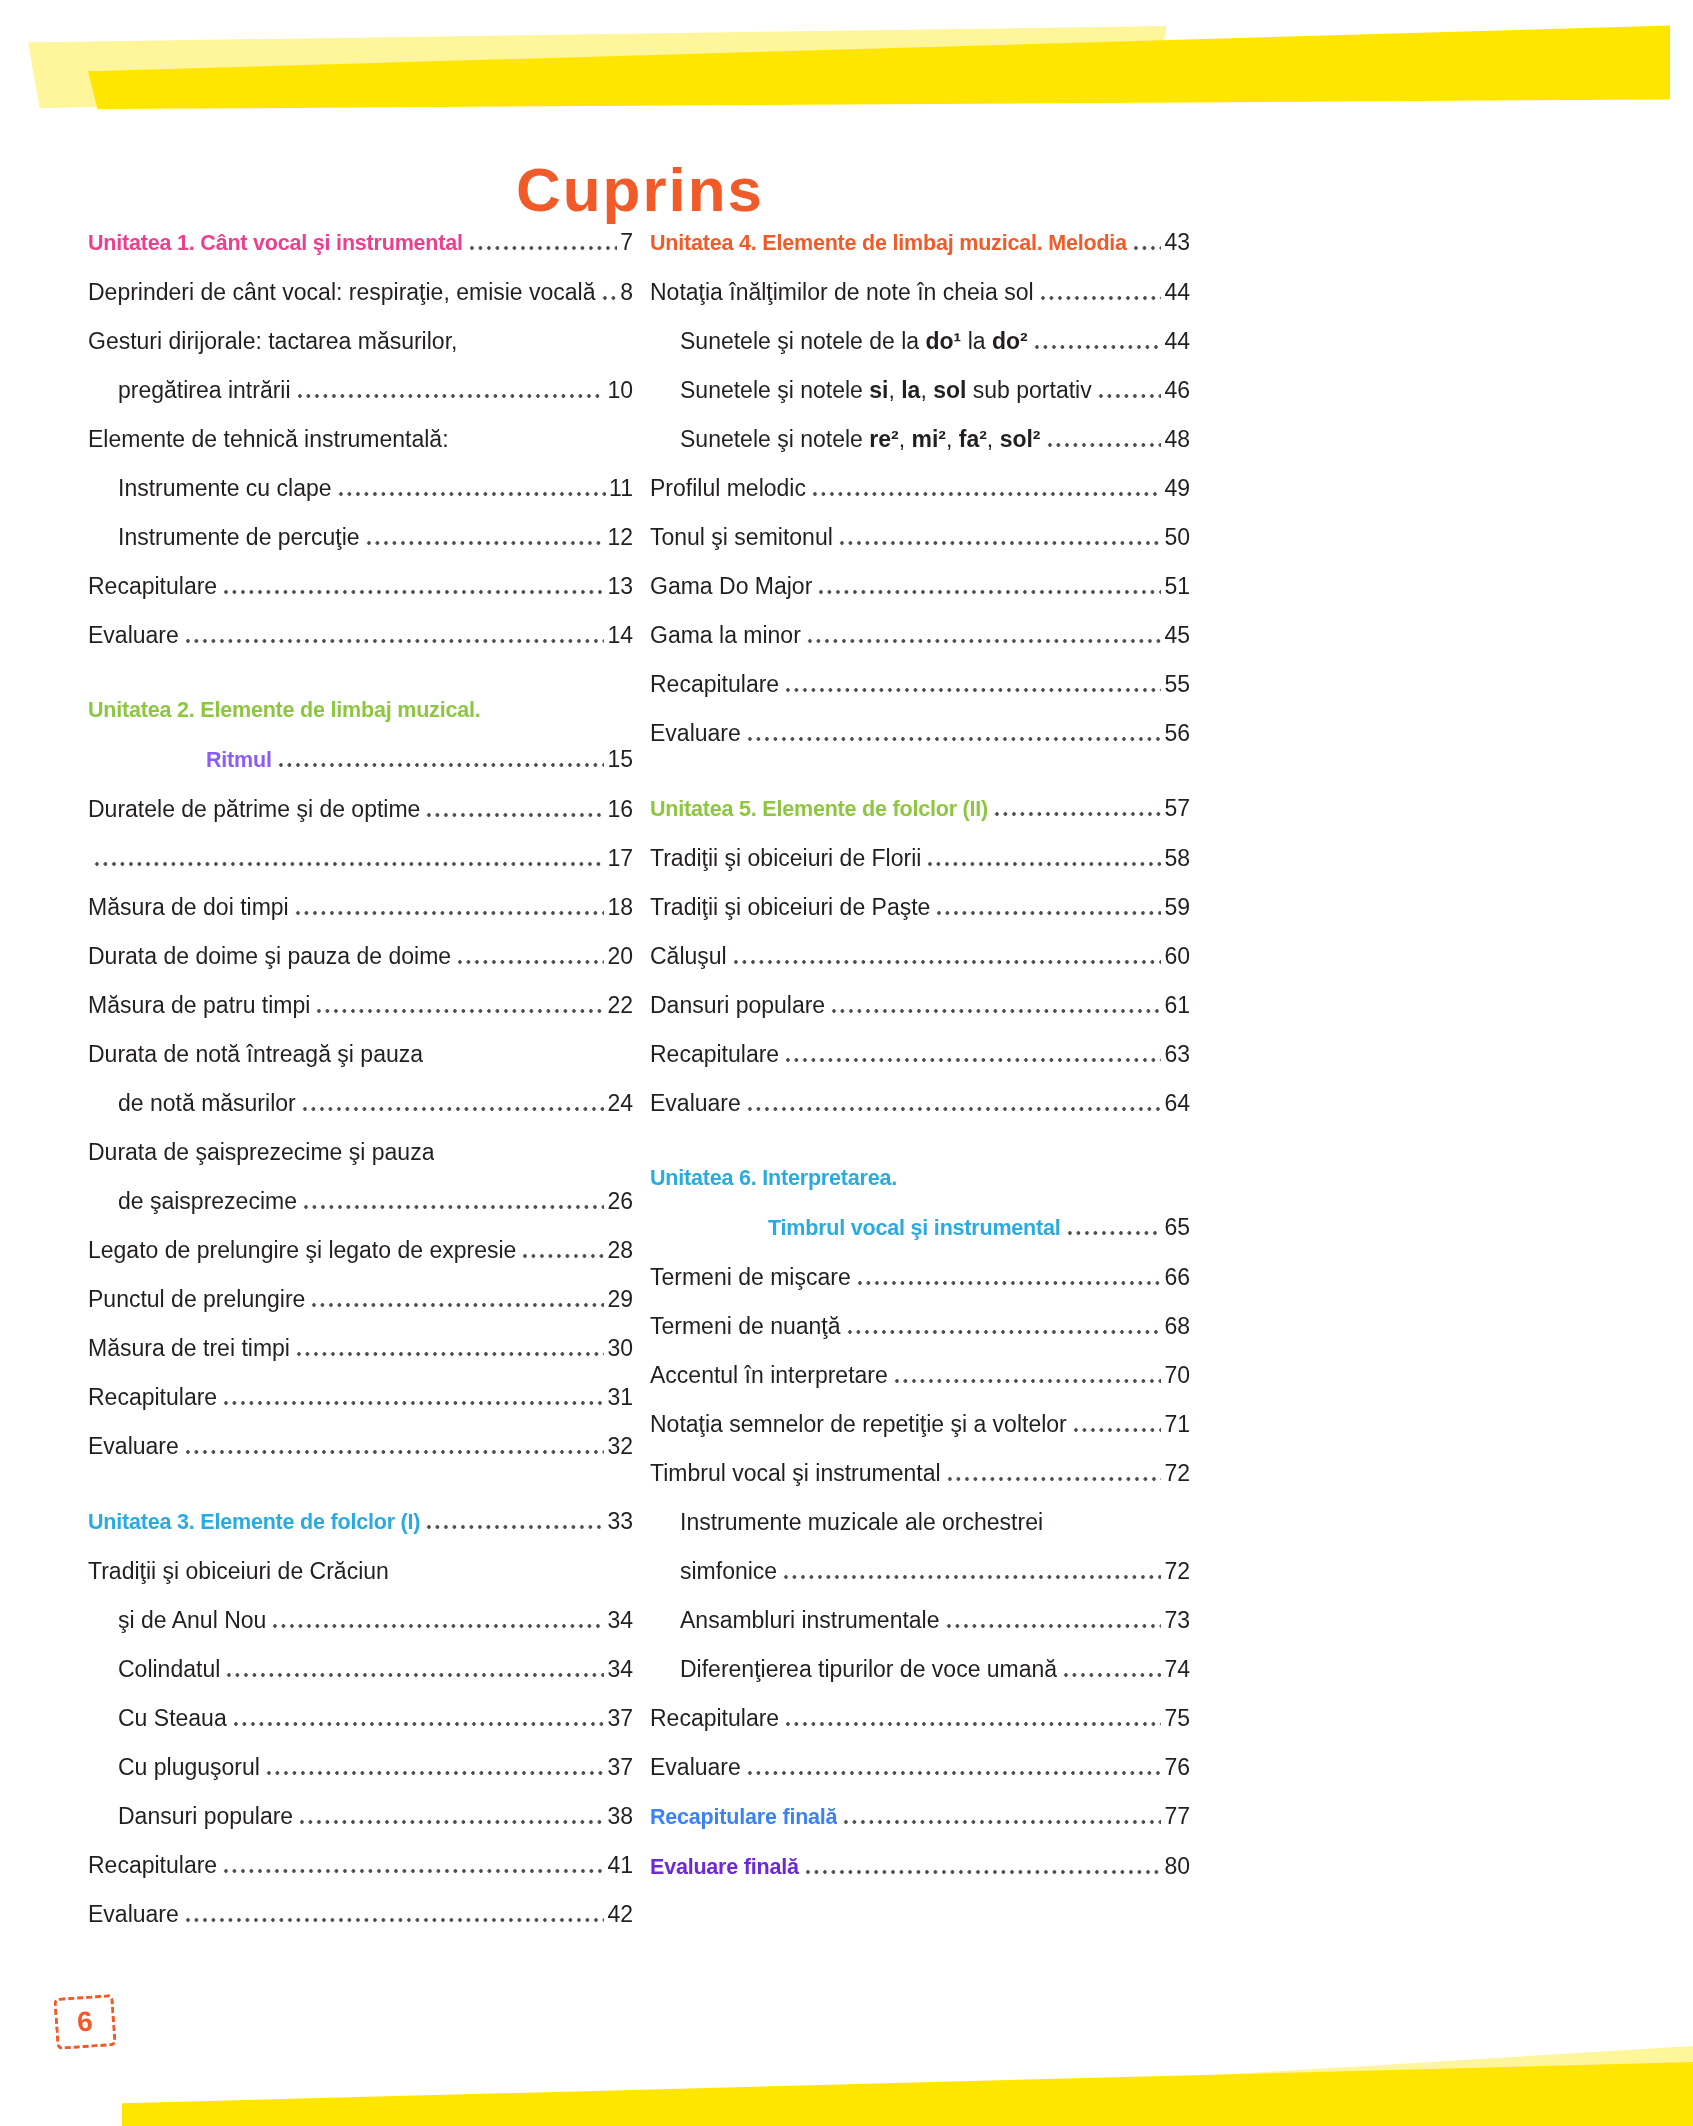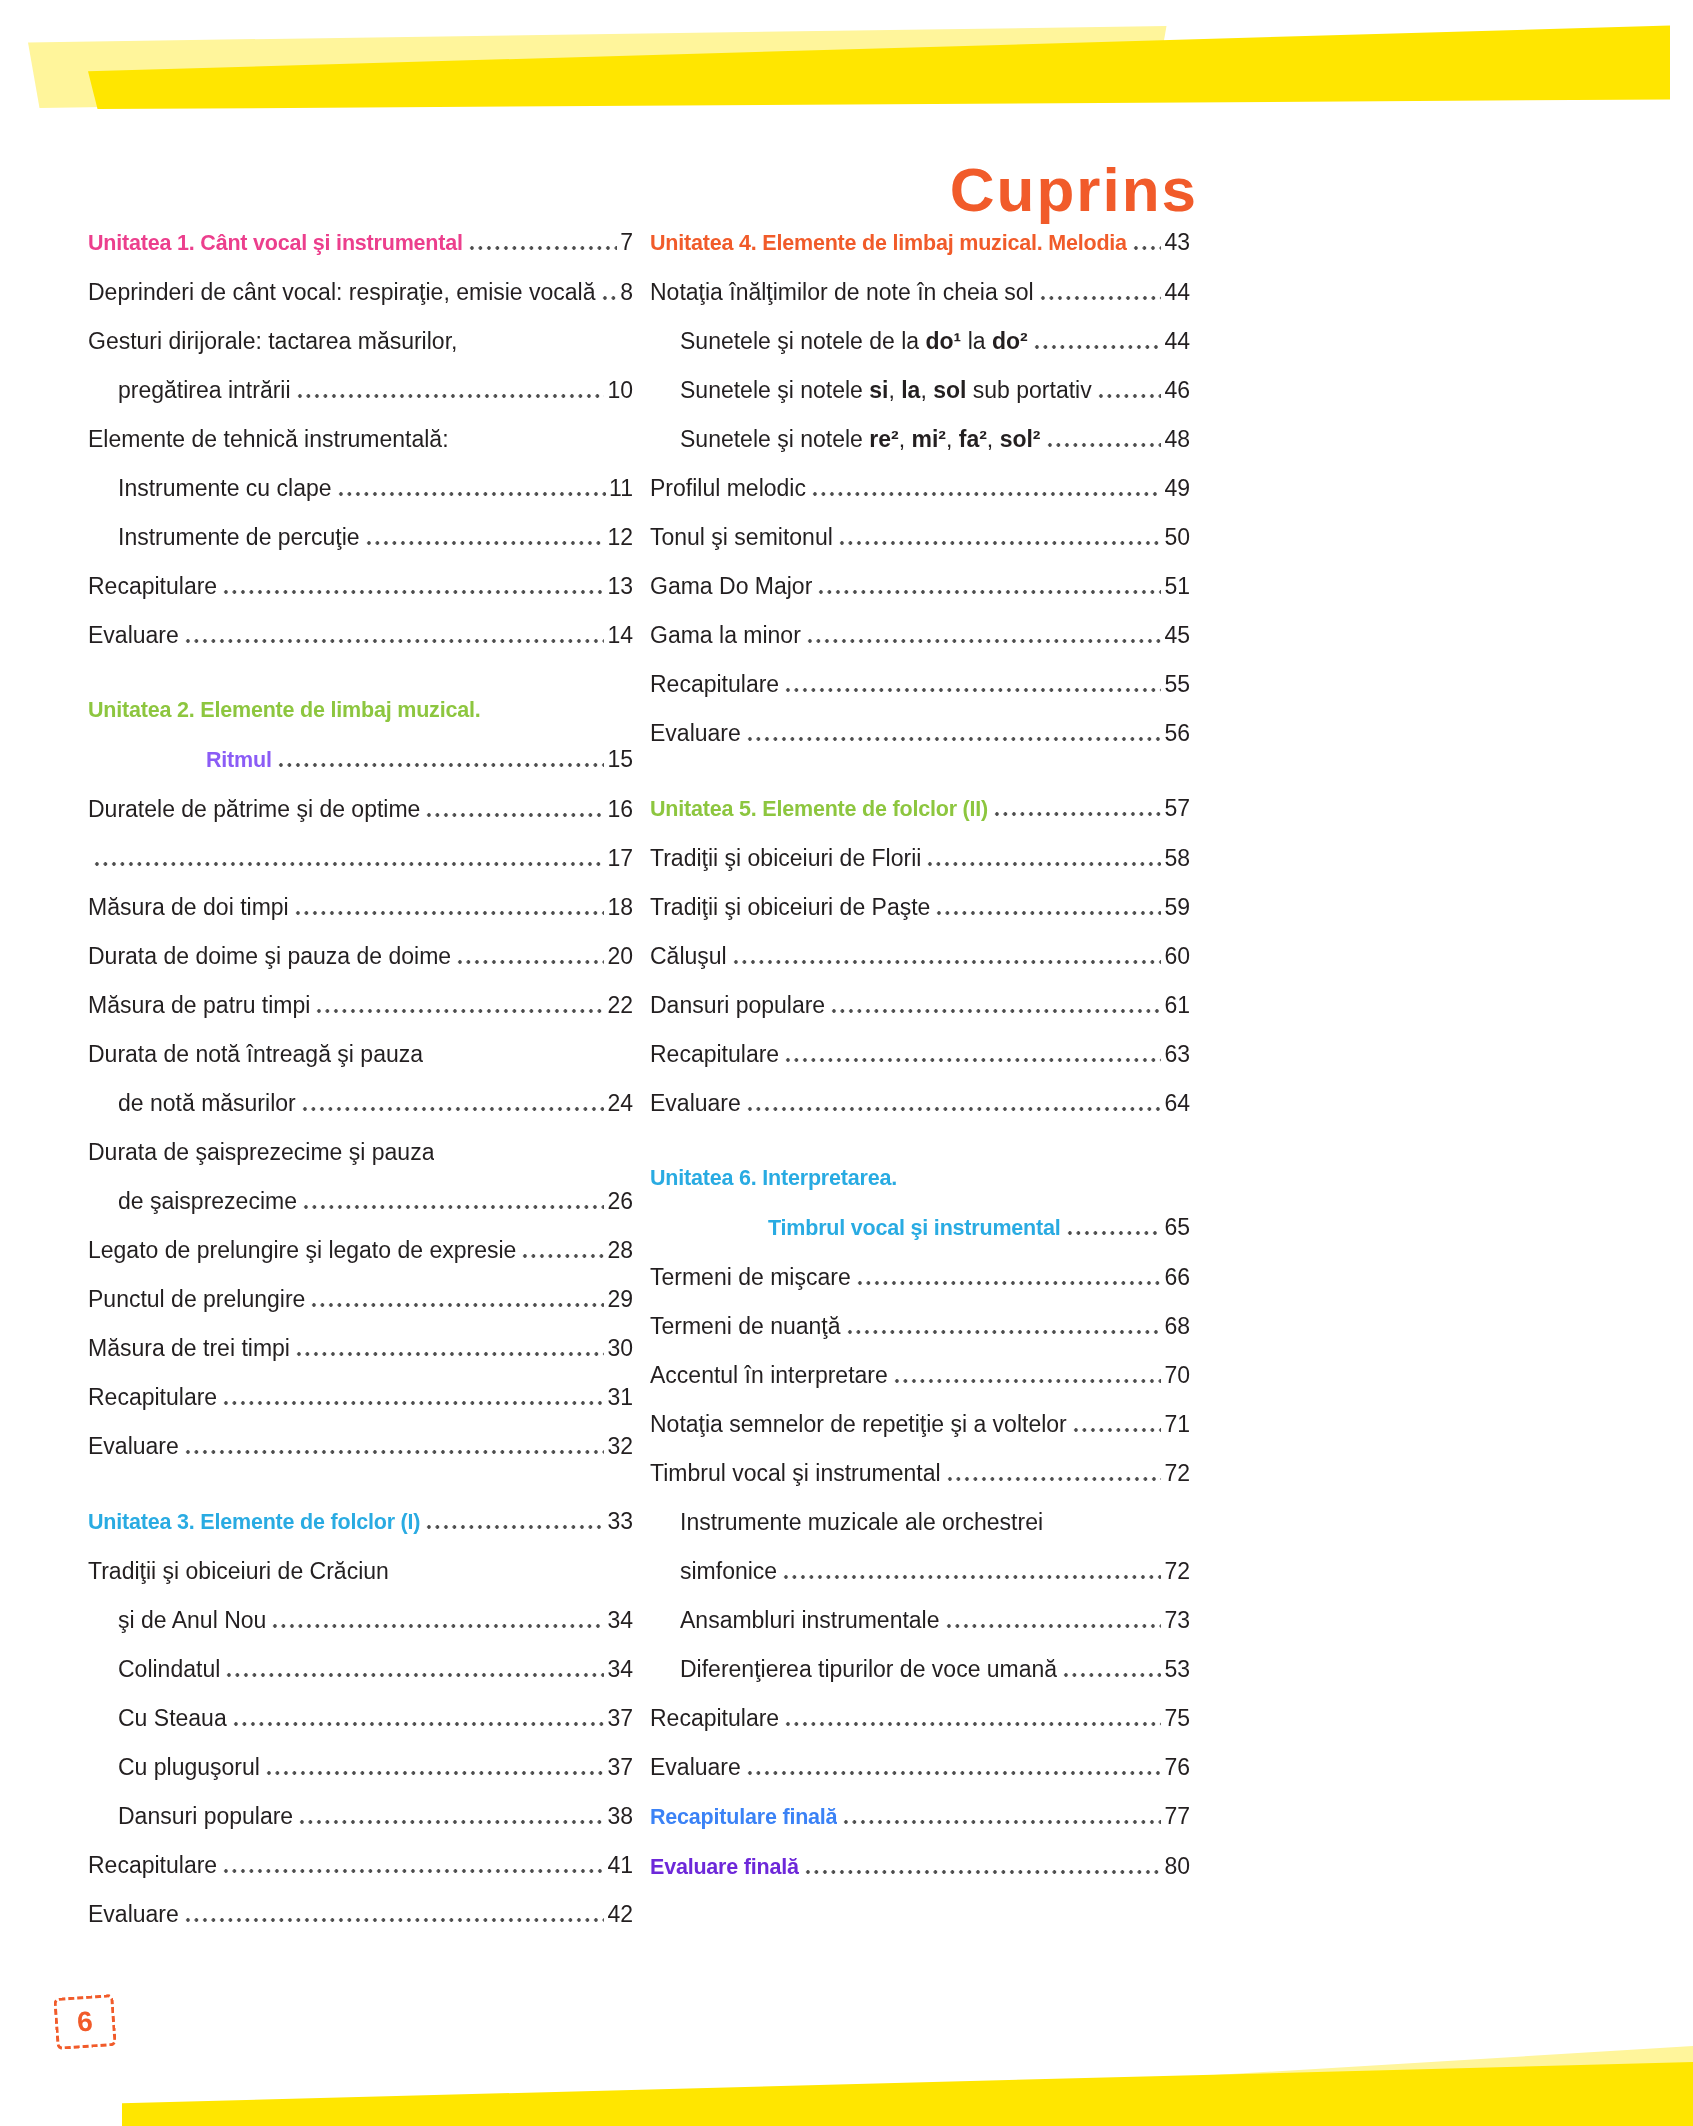--- a/index.html
+++ b/index.html
@@ -22,21 +22,21 @@
     left:1140px;top:2046px;width:553px;height:56px;
     background:var(--banner-pale,#fff59b);
     clip-path:polygon(0 60%,100% 0,100% 100%,0 100%);
   }
   .banner-bottom-bright{
     left:122px;top:2055px;width:1571px;height:71px;
     background:var(--banner-bright,#ffe600);
     clip-path:polygon(0 68%,100% 10%,100% 100%,0 100%);
   }
   .title{
-    position:absolute;left:96px;top:112px;width:1102px;text-align:right;
+    position:absolute;left:89px;top:112px;width:1102px;text-align:center;
     font-size:62px;font-weight:bold;letter-spacing:2px;
     color:var(--title,#f15b2a);
   }
   .col{position:absolute;top:218px;}
   .col-left{left:88px;width:545px;}
   .col-right{left:650px;width:540px;}
   .toc-row{
     display:flex;align-items:baseline;min-height:49px;line-height:49px;
     font-size:23px;
   }
@@ -363,21 +363,21 @@
         <span class="pagenum">72</span>
       </div>
       <div class="toc-row ind1">
         <span class="label">Ansambluri instrumentale</span>
         <span class="leader"></span>
         <span class="pagenum">73</span>
       </div>
       <div class="toc-row ind1">
         <span class="label">Diferenţierea tipurilor de voce umană</span>
         <span class="leader"></span>
-        <span class="pagenum">53</span>
+        <span class="pagenum">74</span>
       </div>
       <div class="toc-row italic">
         <span class="label">Recapitulare</span>
         <span class="leader"></span>
         <span class="pagenum">75</span>
       </div>
       <div class="toc-row italic">
         <span class="label">Evaluare</span>
         <span class="leader"></span>
         <span class="pagenum">76</span>

